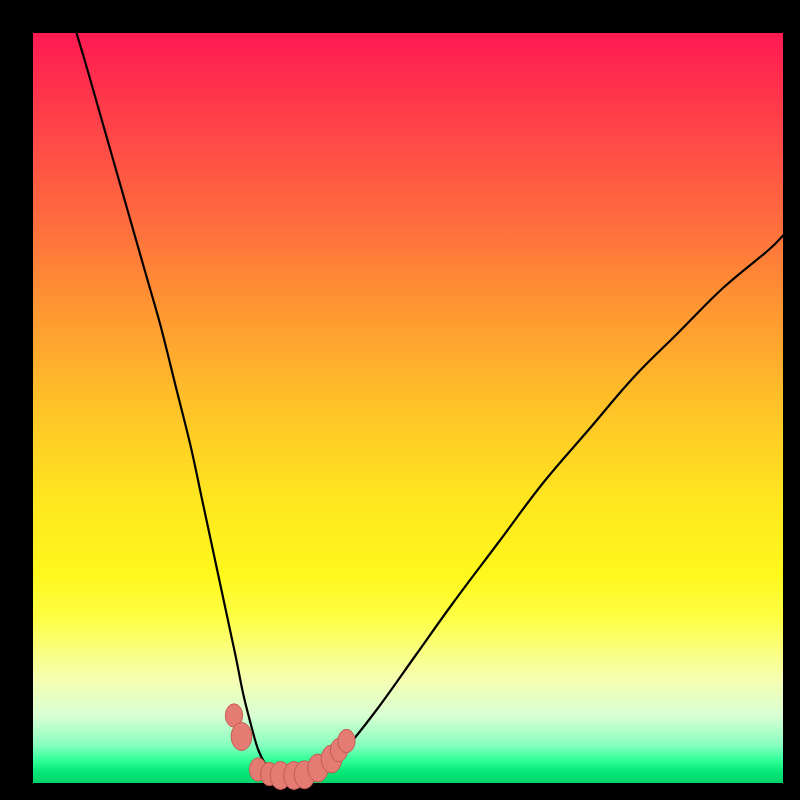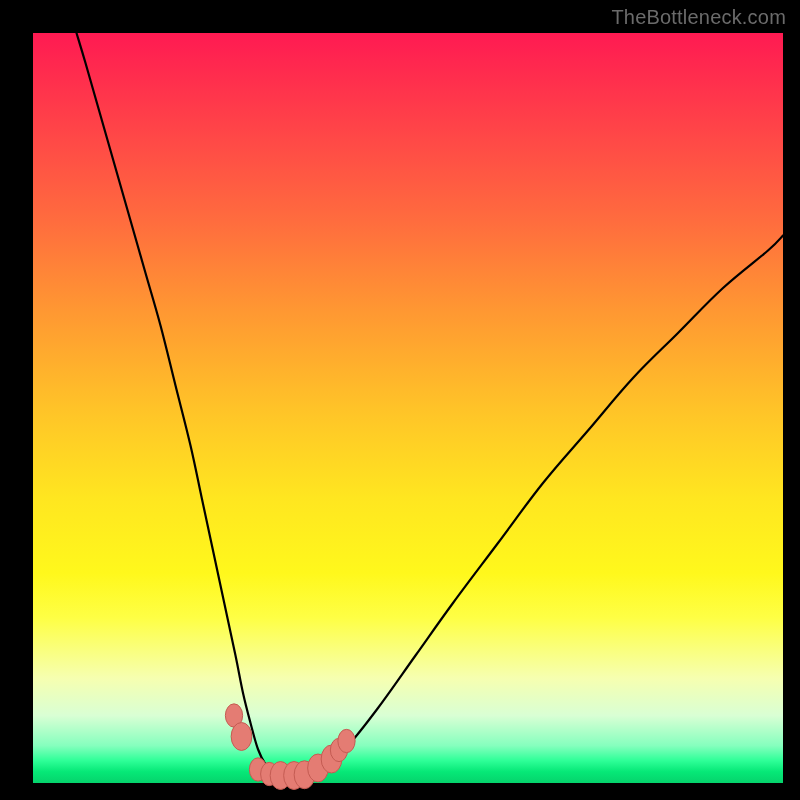--- a/index.html
+++ b/index.html
@@ -80,14 +80,13 @@
           <ellipse cx="261.00" cy="742.50" rx="10.35" ry="13.97" fill="#e47c73" stroke="#c45b52" stroke-width="1"></ellipse>
           <ellipse cx="271.50" cy="741.75" rx="10.35" ry="13.97" fill="#e47c73" stroke="#c45b52" stroke-width="1"></ellipse>
           <ellipse cx="285.00" cy="735.00" rx="10.35" ry="13.97" fill="#e47c73" stroke="#c45b52" stroke-width="1"></ellipse>
           <ellipse cx="298.50" cy="726.00" rx="10.35" ry="13.97" fill="#e47c73" stroke="#c45b52" stroke-width="1"></ellipse>
           <ellipse cx="306.00" cy="717.00" rx="8.63" ry="11.64" fill="#e47c73" stroke="#c45b52" stroke-width="1"></ellipse>
           <ellipse cx="313.50" cy="708.00" rx="8.63" ry="11.64" fill="#e47c73" stroke="#c45b52" stroke-width="1"></ellipse>
         </g>
     </svg>
   </div>
 
-  <div class="watermark">TheBottleneck.com</div>
 </div>
 
 </body></html>

